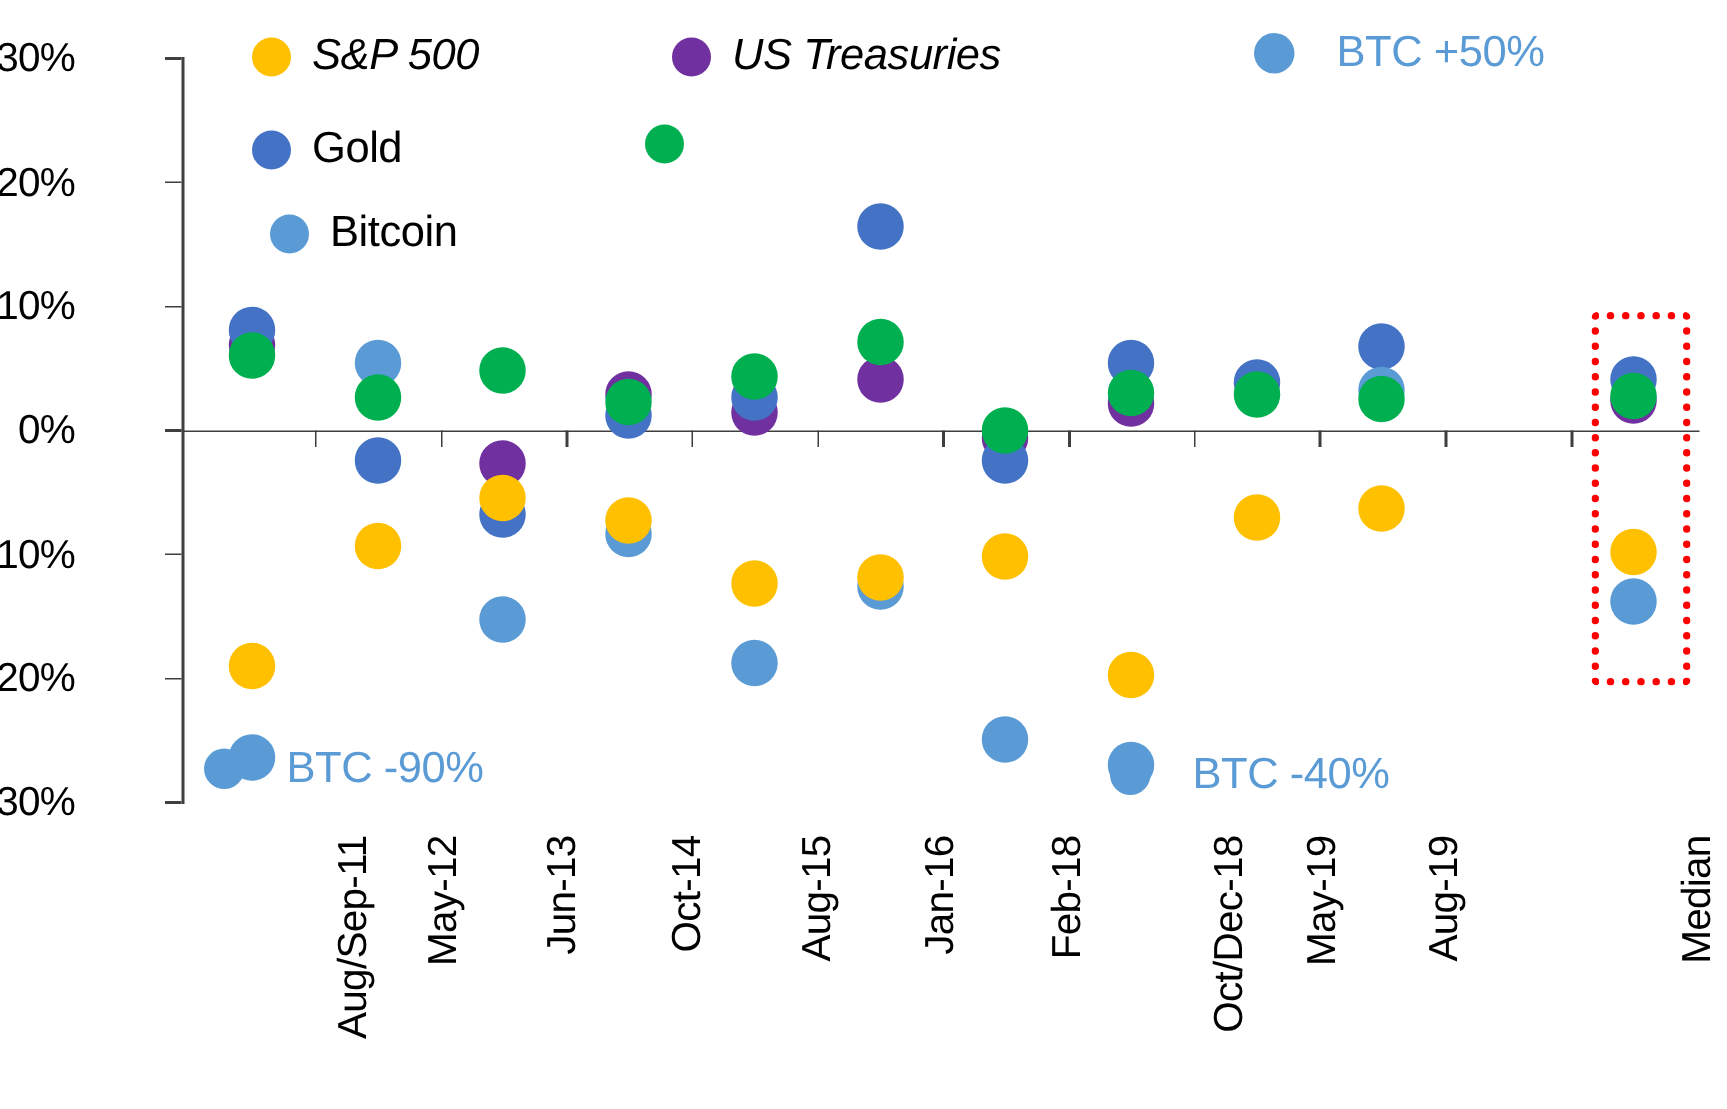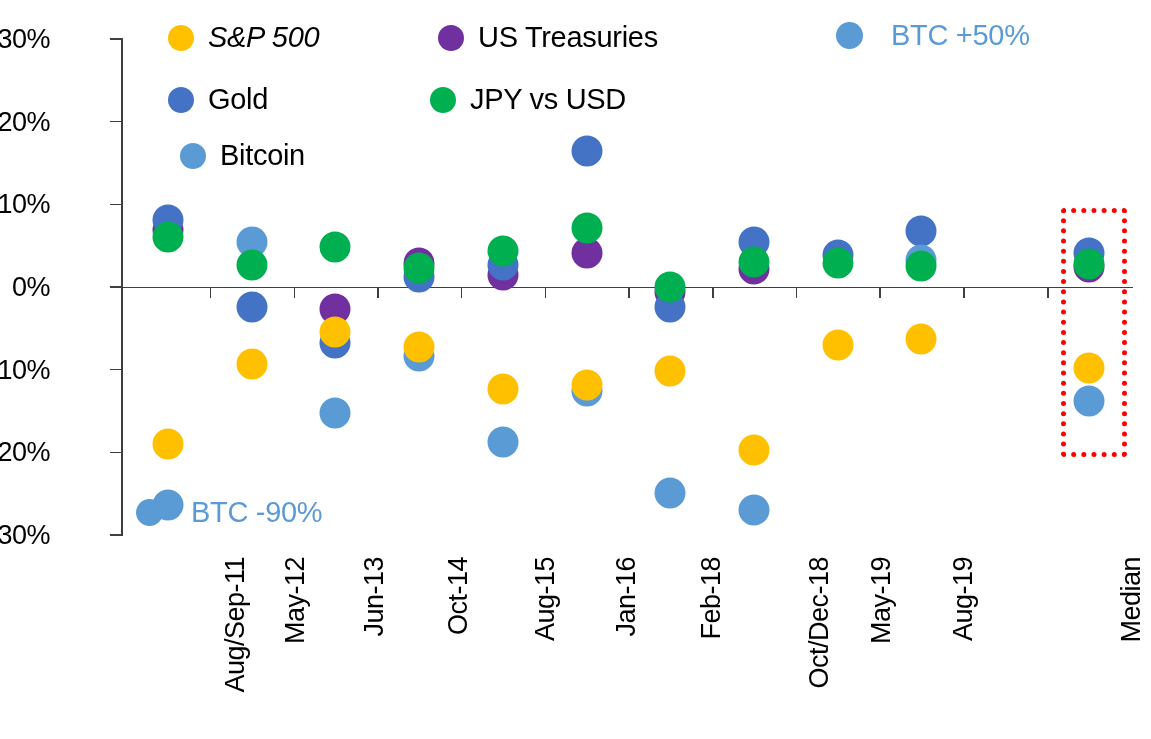--- a/index.html
+++ b/index.html
@@ -192,32 +192,35 @@
         <span class="legend-text">S&amp;P 500</span>
       </div>
       <div class="legend-item" style="left: 168px; top: 83px;">
         <span class="legend-dot" style="background: rgb(68, 114, 196);"></span>
         <span class="legend-text">Gold</span>
       </div>
       <div class="legend-item" style="left: 180px; top: 139px;">
         <span class="legend-dot" style="background: rgb(91, 155, 213);"></span>
         <span class="legend-text">Bitcoin</span>
       </div>
-      <div class="legend-item" style="left: 438px; top: 21px;">
+      <div class="legend-item" style="left: 448px; top: 21px; font-style: italic;">
         <span class="legend-dot" style="background: rgb(112, 48, 160);"></span>
         <span class="legend-text">US Treasuries</span>
       </div>
       <div class="legend-item" style="left: 430px; top: 83px;">
         <span class="legend-dot" style="background: rgb(0, 176, 80);"></span>
-        <span class="legend-text">JPY vs USD</span>
       </div>
     </div>
 
   <div class="anno" style="left:836px;top:19px;">
     <span class="anno-dot" style="background: rgb(91, 155, 213);"></span>
     <span class="anno-text" style="color: rgb(91, 155, 213);">BTC +50%</span>
   </div>
   <div class="anno" style="left:136px;top:496px;">
     <span class="anno-dot" style="background: rgb(91, 155, 213);"></span>
     <span class="anno-text" style="color: rgb(91, 155, 213);">BTC -90%</span>
   </div>
+  <div class="anno" style="left:740px;top:500px;">
+    <span class="anno-dot" style="background: rgb(91, 155, 213);"></span>
+    <span class="anno-text" style="color: rgb(91, 155, 213);">BTC -40%</span>
+  </div>
 
 </div>
 
 </body></html>

